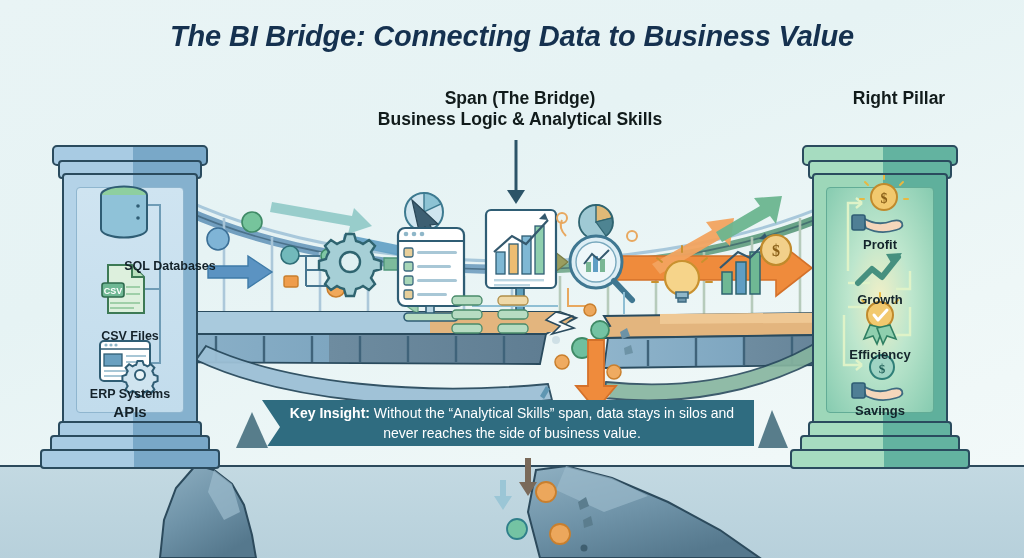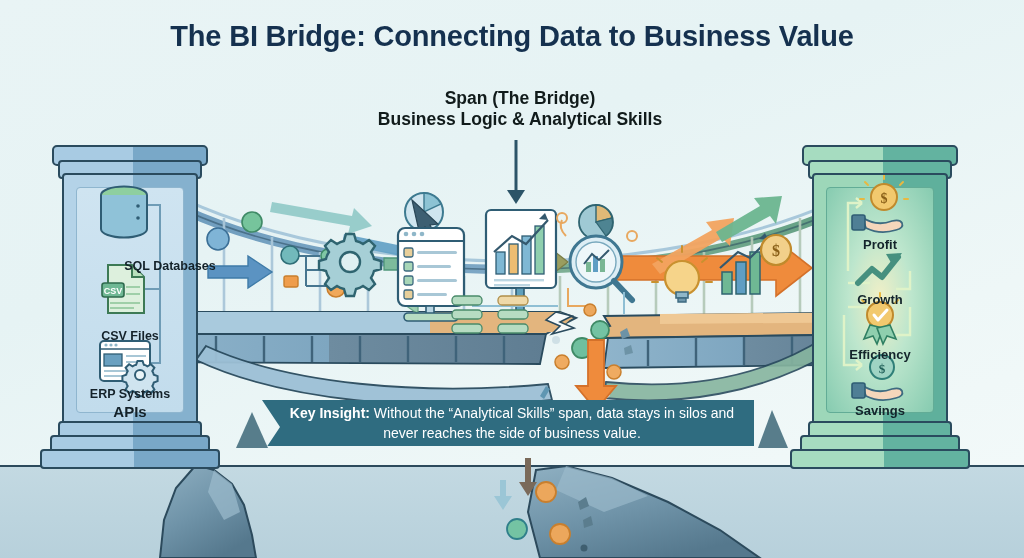--- a/index.html
+++ b/index.html
@@ -8,21 +8,21 @@
     font-family:"Liberation Sans", sans-serif;
     background:#e8f4f4;
   }
   #stage{position:relative;width:1024px;height:558px;overflow:hidden;
     background:linear-gradient(160deg,#e9f4f5 0%,#e6f3f4 35%,#eef7f7 70%,#f4fafa 100%);}
   .abs{position:absolute;}
 
   
   #title{
     left:0;top:20px;width:1024px;text-align:center;
-    font-size:29px;font-weight:bold;color:#15314f;letter-spacing:-0.2px;
+    font-size:29px;font-weight:bold;color:#15314f;letter-spacing:-0.2px;font-style:italic;
   }
   .colhead{text-align:center;color:#111b1b;font-weight:bold;line-height:1.22;}
   .colhead .l1{font-size:17.5px;}
   .colhead .l2{font-size:17.5px;}
   #head-left{left:46px;top:88px;width:205px;}
   #head-span{left:330px;top:88px;width:380px;}
   #head-right{left:788px;top:88px;width:222px;}
 
   
   #ground{left:0;top:465px;width:1024px;height:93px;
@@ -358,20 +358,21 @@
     </g>
   </svg>
 
   <div class="abs" id="title">The BI Bridge: Connecting Data to Business Value</div>
 
   <div class="abs colhead" id="head-span">
     <div class="l1">Span (The Bridge)</div>
     <div class="l2">Business Logic &amp; Analytical Skills</div>
   </div>
   <div class="abs colhead" id="head-right">
+    <div class="l1">Right Pillar</div>
   </div>
 
   <div class="abs pillar" id="pillarL">
     <div class="cap capA bl-a"></div>
     <div class="cap capB bl-a"></div>
     <div class="shaft bl-s">
       <div class="inner bl-i"></div>
 
       <svg viewBox="0 0 132 250" style="position:absolute;left:0;top:0;width:132px;height:250px;">
 

